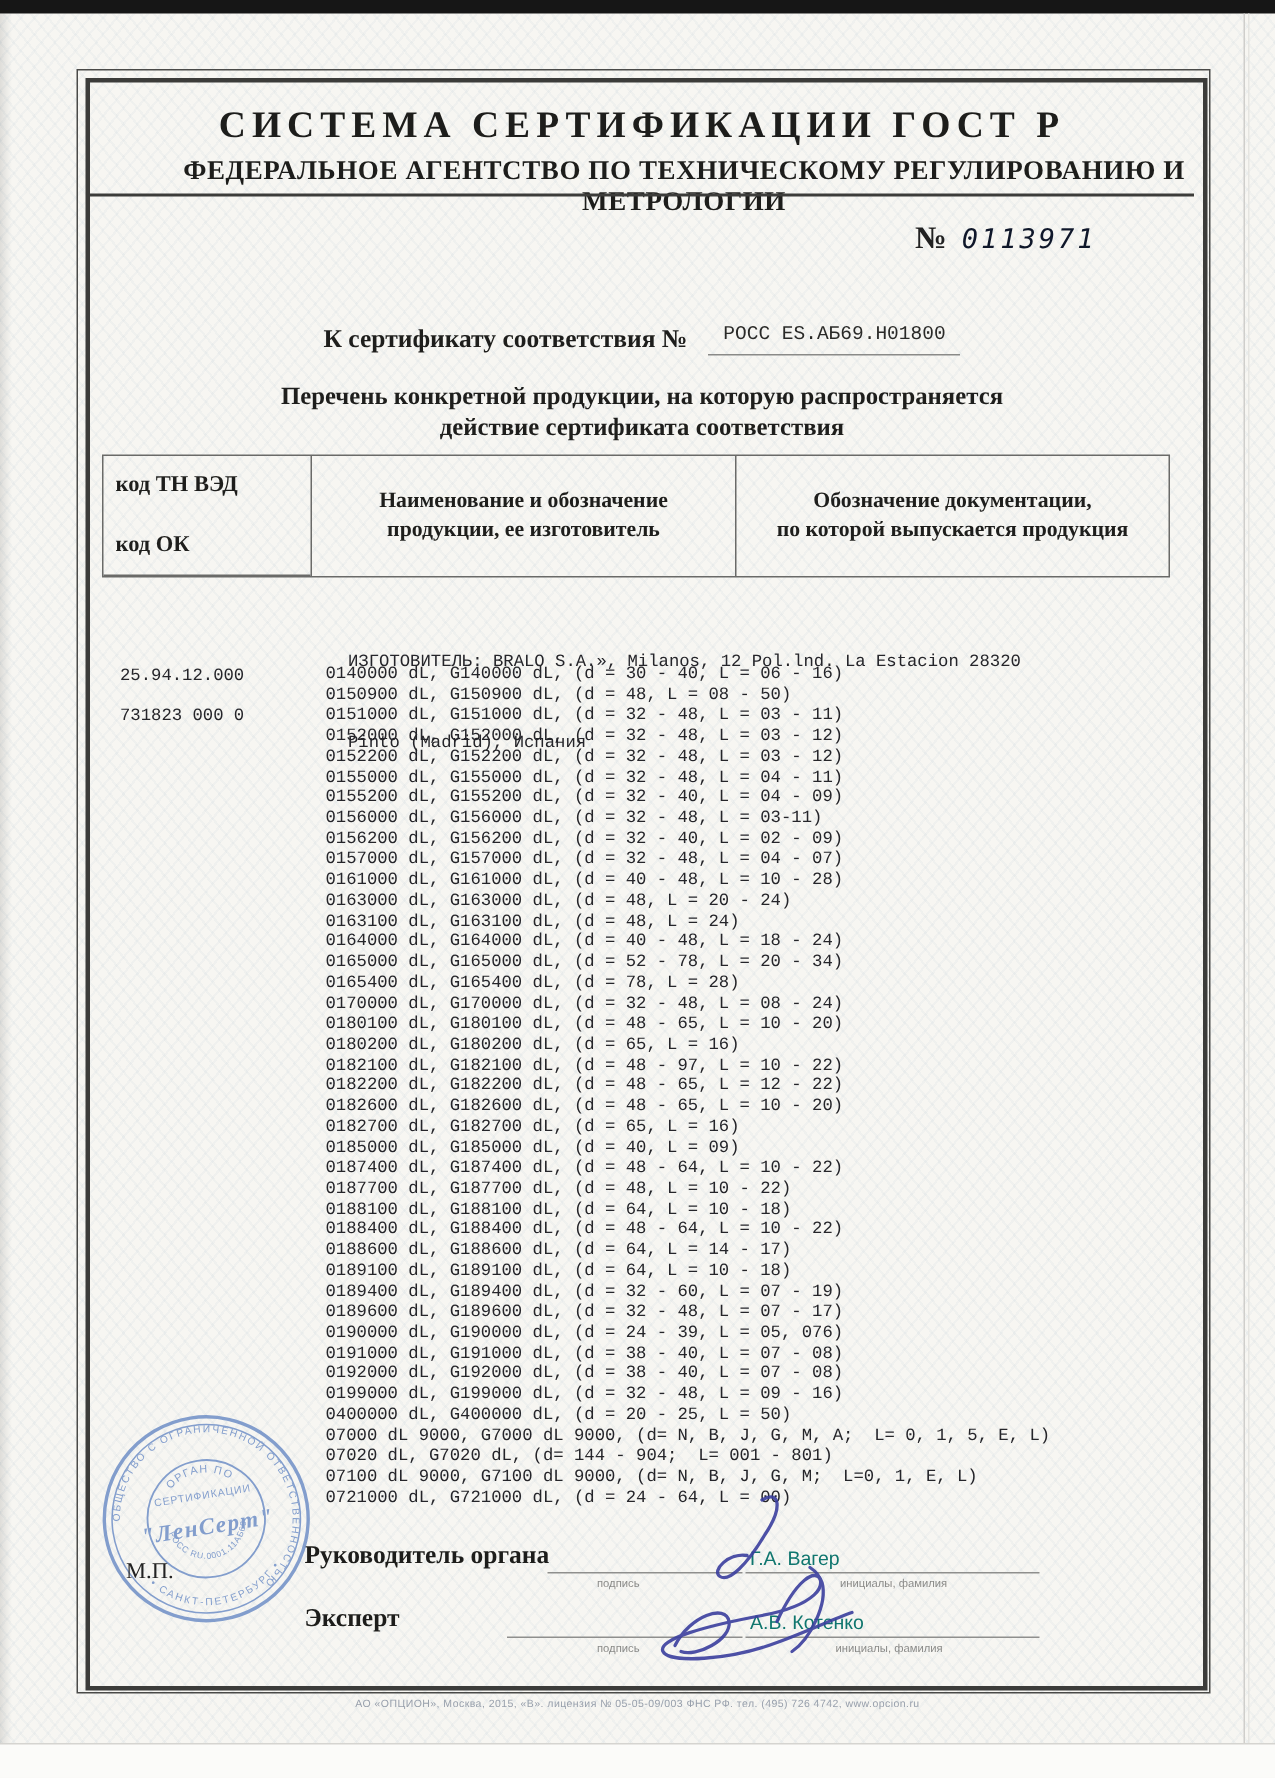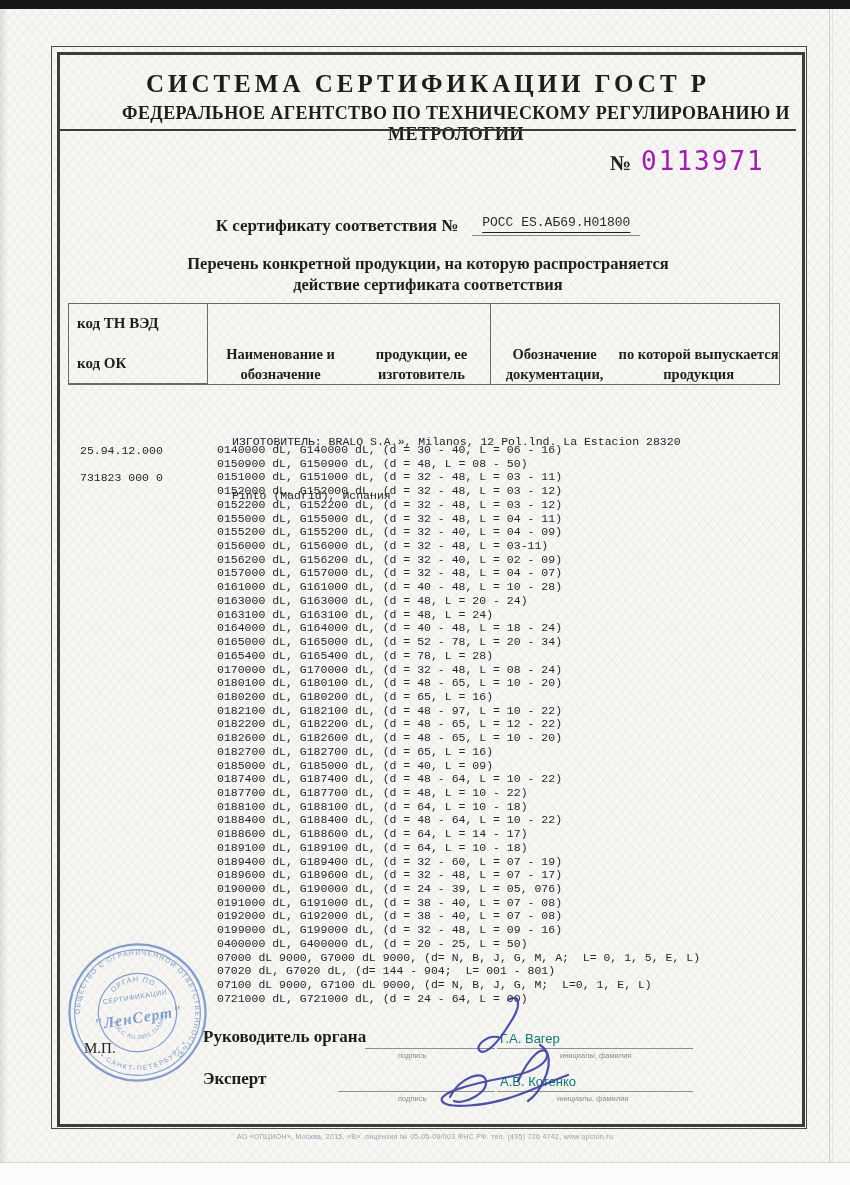--- a/index.html
+++ b/index.html
@@ -18,38 +18,38 @@
   .frame-inner{position:absolute;left:57px;top:52px;width:742px;height:1069px;border:3px solid #3c3c3a;}
 
   .hdr-title{position:absolute;left:57px;top:70px;width:742px;text-align:center;
     font-size:25px;font-weight:bold;letter-spacing:4px;color:#1d1d1b;}
   .hdr-sub{position:absolute;left:57px;top:103px;width:742px;text-align:center;
     font-size:18px;font-weight:bold;letter-spacing:0.4px;color:#1d1d1b;padding-left:28px;}
   .hdr-rule{position:absolute;left:60px;top:129px;width:736px;height:2px;background:#3c3c3a;}
 
   .num-row{position:absolute;left:610px;top:146px;display:flex;align-items:baseline;}
   .num-sign{font-size:21px;font-weight:bold;color:#222;margin-right:10px;}
-  .num-value{font-family:"DejaVu Sans Mono",monospace;font-size:26px;letter-spacing:2px;color:#a21caf;}
+  .num-value{font-family:"DejaVu Sans Mono",monospace;font-size:18px;letter-spacing:2px;color:#0f172a;font-style:italic;}
 
   .app-title{position:absolute;left:57px;top:176px;width:742px;text-align:center;
     font-size:26px;font-weight:bold;letter-spacing:3px;}
   .cert-row{position:absolute;left:57px;top:216px;width:742px;text-align:center;}
   .cert-label{font-size:17px;font-weight:bold;}
-  .cert-num-wrap{display:inline-block;border-bottom:1px solid #8a8a88;min-width:168px;margin-left:14px;text-align:center;text-decoration:underline;}
+  .cert-num-wrap{display:inline-block;border-bottom:1px solid #8a8a88;min-width:168px;margin-left:14px;text-align:center;}
   .cert-num{font-family:"Liberation Mono",monospace;font-size:13px;position:relative;top:-5px;color:#2a2a28;}
   .desc{position:absolute;left:57px;top:253px;width:742px;text-align:center;
     font-size:16.5px;font-weight:bold;line-height:21px;}
 
   .tbl{position:absolute;left:68px;top:303px;width:710px;height:80px;border:1px solid #6a6a68;
     display:grid;grid-template-columns:139px 283px 1fr;}
   .tbl .c1{border-right:1px solid #6a6a68;display:flex;flex-direction:column;}
   .tbl .c1 .cell{flex:1;display:flex;align-items:center;padding-left:8px;font-size:15px;font-weight:bold;}
   .tbl .c1 .cell.top{border-bottom:1px solid #6a6a68;}
   .tbl .c2{border-right:1px solid #6a6a68;}
-  .tbl .c2,.tbl .c3{display:flex;flex-direction:row;align-items:flex-end;justify-content:center;
+  .tbl .c2,.tbl .c3{display:flex;flex-direction:column;align-items:center;justify-content:center;
     font-size:14.5px;font-weight:bold;line-height:19.5px;text-align:center;}
 
   .mono{font-family:"Liberation Mono",monospace;white-space:pre;color:#25252a;}
   .manu{position:absolute;left:205px;top:397px;font-size:11.5px;line-height:18px;margin-left:27px;}
   .code-ok{position:absolute;left:80px;top:444px;font-size:11.5px;}
   .code-tn{position:absolute;left:80px;top:471px;font-size:11.5px;}
   .plist{position:absolute;left:217px;top:443px;z-index:2;}
   .plist .mono-line{font-family:"Liberation Mono",monospace;white-space:pre;font-size:11.5px;line-height:13.72px;color:#25252a;}
 
   .stamp{position:absolute;left:50px;top:925px;width:175px;height:175px;z-index:4;

